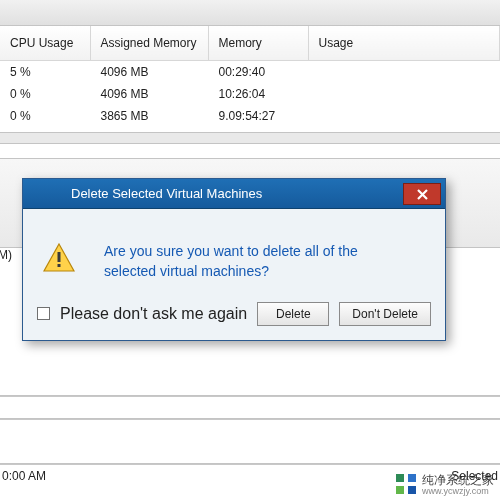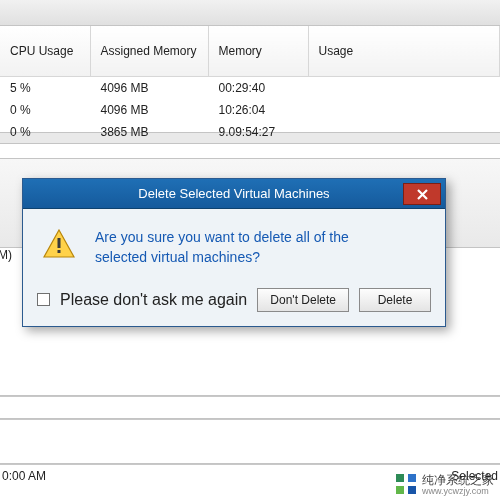--- a/index.html
+++ b/index.html
@@ -20,21 +20,21 @@
     .band6 { bottom: 35px; height: 0; border-bottom:1px solid #c8c8c8; }
 
     .side-label {
       position: absolute; left: -2px; top: 248px; font-size: 12px; color: #222;
     }
 
     .table-wrap { position: absolute; left: 0; right: 0; top: 26px; }
     table { border-collapse: collapse; width: 100%; table-layout: fixed; }
     th {
       text-align: left; font-weight: normal; font-size: 12px; color: #222;
-      padding: 18px 10px;
+      padding: 10px 10px;
       border-right: 1px solid #d7d7d7;
       border-bottom: 1px solid #d7d7d7;
       background: linear-gradient(#fff,#f2f2f2);
       margin-left: 40px;
     }
     td { padding: 4px 10px; font-size: 12px; color: #222; border-right: 1px solid transparent; }
     col.c1{width:90px} col.c2{width:118px} col.c3{width:100px} col.c4{width:auto}
 
     .status-bar {
       position: absolute; left: 0; right: 0; bottom: 0; height: 48px;
@@ -53,33 +53,34 @@
 
     
     .dialog {
       position: absolute; left: 22px; top: 178px; width: 424px;
       border: 1px solid #2b5a8f;
       box-shadow: 4px 4px 10px rgba(0,0,0,.35);
       background: #eef3f7;
     }
     .dlg-title {
       background: linear-gradient(#1f6fb5,#155a9c);
-      height: 30px; display:flex; align-items:center; justify-content:center;
+      height: 30px; display:flex; align-items:center; 
       position: relative; color:#fff; font-size:13px;
       border-bottom:1px solid #0e426f;
+      padding-left:48px;
     }
     .dlg-close {
       position:absolute; right:4px; top:4px; width:38px; height:22px;
       background:#c0392b; border:1px solid #7a1f15;
       display:flex; align-items:center; justify-content:center;
       color:#fff; font-size:13px; cursor:pointer;
     }
     .dlg-close svg { width:11px; height:11px; stroke:#fff; stroke-width:2.2; }
 
-    .dlg-body { padding: 18px 20px 14px 20px; display:flex; gap:20px; }
+    .dlg-body { padding: 32px 20px 14px 20px; display:flex; gap:29px; }
     .warn-icon { width:32px; height:30px; flex:0 0 auto; margin-top:2px; }
     .dlg-msg { color:#1559b3; font-size:14px; line-height:1.45; max-width:300px; }
 
     .dlg-footer {
       padding: 6px 14px 14px 14px;
       display:flex; align-items:center; gap:10px;
     }
     .chk {
       width:13px; height:13px; border:1px solid #707070; background:#fff;
       display:inline-block; cursor:pointer;
@@ -156,22 +157,22 @@
     <svg class="warn-icon" viewBox="0 0 32 30">
       <path d="M16 1 L31 28 L1 28 Z" fill="#ffd24a" stroke="#b8860b" stroke-width="1.2"></path>
       <rect x="14.5" y="9" width="3" height="10" fill="#3a3a3a"></rect>
       <rect x="14.5" y="21" width="3" height="3" fill="#3a3a3a"></rect>
     </svg>
     <div class="dlg-msg">Are you sure you want to delete all of the selected virtual machines?</div>
   </div>
   <div class="dlg-footer">
     <span class="chk"></span>
     <span class="chk-label">Please don't ask me again</span>
+    <button class="btn">Delete</button>
     <button class="btn">Don't Delete</button>
-    <button class="btn">Delete</button>
   </div>
 </div>
 
 <div class="status-bar">
   <span>0:00 AM</span>
   <span class="status-right">
     <span>Selected</span>
   </span>
 </div>
 

